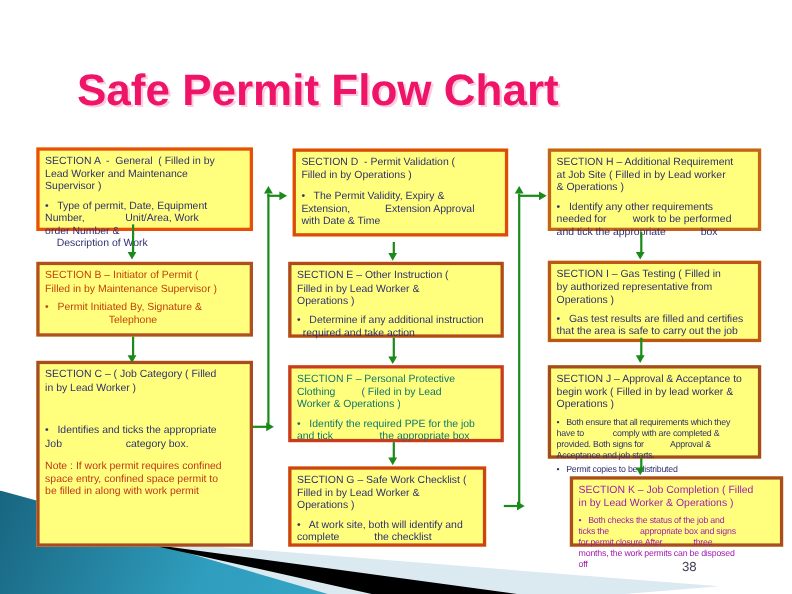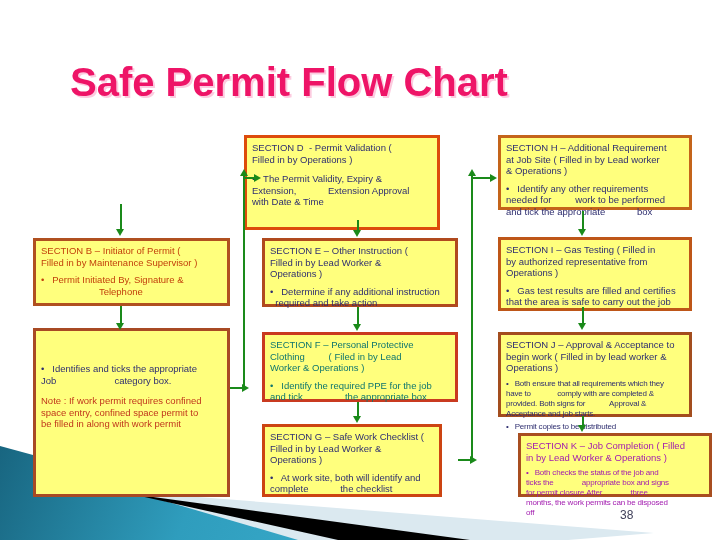--- a/index.html
+++ b/index.html
@@ -35,21 +35,21 @@
     padding:4px 5px;z-index:2;
   }
   .hdr,.bul,.note{white-space:pre;font-size:9.5px;line-height:11.5px;}
   .bul{margin-top:6px;}
   .small .bul, .small2{font-size:8px;line-height:10px;letter-spacing:-0.2px;}
   #box-a{left:33px;top:134px;width:197px;height:76px;}
   #box-b{left:33px;top:238px;width:197px;height:68px;}
   #box-c{left:33px;top:328px;width:197px;height:169px;}
   #box-c .bul{margin-top:28px;}
   #box-c .note{margin-top:9px;}
-  #box-d{left:244px;top:135px;width:196px;height:95px;}
+  #box-d{left:266px;top:135px;width:196px;height:80px;}
   #box-d .bul{margin-top:8px;}
   #box-e{left:262px;top:238px;width:196px;height:69px;}
   #box-f{left:262px;top:332px;width:196px;height:70px;}
   #box-g{left:262px;top:424px;width:180px;height:73px;}
   #box-h{left:498px;top:135px;width:194px;height:75px;}
   #box-i{left:498px;top:237px;width:194px;height:74px;}
   #box-j{left:498px;top:332px;width:194px;height:85px;}
   #box-j .bul{margin-top:5px;}
   #box-j .bul2{margin-top:3px;}
   #box-k{left:498px;top:433px;width:194px;height:64px;}
@@ -83,29 +83,40 @@
 <div class="slide">
 
   <div class="deco">
     <div class="teal-swoosh"></div>
     <div class="pale-stripe"></div>
     <div class="black-stripe"></div>
   </div>
 
   <div class="title" style="color: rgb(238, 20, 103);">Safe Permit Flow Chart</div>
 
+  <div class="pbox" id="box-a" style="border-color: rgb(232, 80, 10); background-color: rgb(255, 255, 125); color: rgb(47, 47, 112);">
+    <div class="hdr">SECTION A  -  General  ( Filled in by
+Lead Worker and Maintenance
+Supervisor )</div>
+    <div class="bul">•   Type of permit, Date, Equipment
+Number,              Unit/Area, Work
+order Number &amp;
+    Description of Work</div>
+  </div>
 
   <div class="pbox" id="box-b" style="border-color: rgb(176, 80, 32); background-color: rgb(255, 255, 125); color: #c2410c;">
     <div class="hdr">SECTION B – Initiator of Permit (
 Filled in by Maintenance Supervisor )</div>
     <div class="bul">•   Permit Initiated By, Signature &amp;
                       Telephone</div>
   </div>
 
   <div class="pbox" id="box-c" style="border-color: rgb(168, 74, 36); background-color: rgb(255, 255, 125); color: rgb(47, 47, 112);">
+    <div class="hdr">SECTION C – ( Job Category ( Filled
+in by Lead Worker )</div>
     <div class="bul">•   Identifies and ticks the appropriate
 Job                      category box.</div>
     <div class="note" style="color: rgb(192, 55, 28);">Note : If work permit requires confined
 space entry, confined space permit to
 be filled in along with work permit</div>
   </div>
 
   <div class="pbox" id="box-d" style="border-color: rgb(221, 75, 11); background-color: rgb(255, 255, 125); color: rgb(47, 47, 112);">
     <div class="hdr">SECTION D  - Permit Validation (
 Filled in by Operations )</div>

